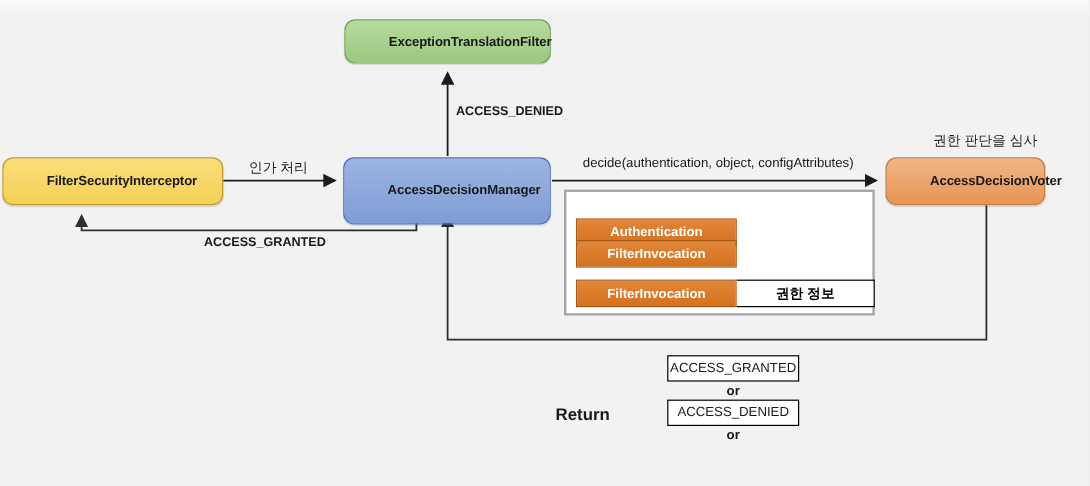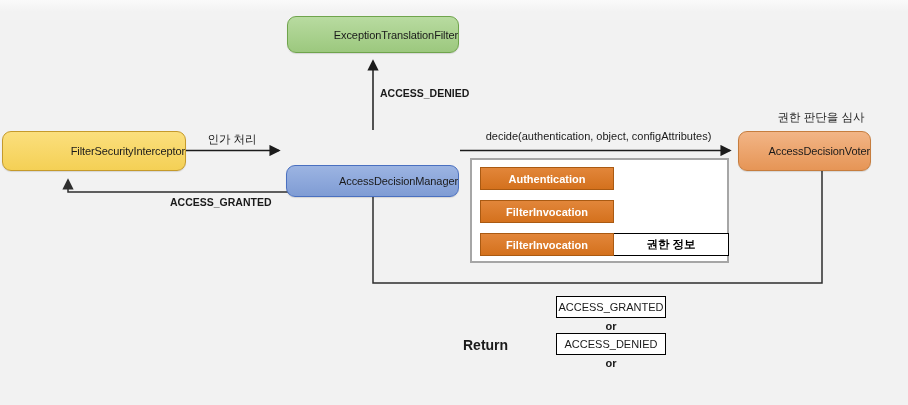--- a/index.html
+++ b/index.html
@@ -5,52 +5,53 @@
   html,body{margin:0;padding:0;background:#e8e8e8;}
   .stage{
     position:relative;
     width:908px;height:405px;
     background:linear-gradient(#fafafa, #f2f2f2 12px);
     font-family:"Liberation Sans","DejaVu Sans",sans-serif;
     overflow:hidden;
   }
   .node{
     position:absolute;
-    display:flex;align-items:center;justify-content:flex-end;
-    font-weight:normal;font-size:11px;letter-spacing:-0.1px;color:#1a1a1a;
+    display:flex;align-items:center;justify-content:flex-start;
+    font-weight:bold;font-size:11px;letter-spacing:-0.1px;color:#1a1a1a;
     border-radius:9px;box-sizing:border-box;
     box-shadow:0 1px 1px rgba(0,0,0,0.12);
     white-space:nowrap;
+    padding-left:36px;
   }
   .node-etf{left:287px;top:16px;width:172px;height:37px;
     background:linear-gradient(#b8dba0,#9cc87e);border:1.6px solid #6fa44c;}
   .node-fsi{left:2px;top:131px;width:184px;height:40px;
     background:linear-gradient(#fbdf7d,#f4d055);border:1.6px solid #c59a2b;}
-  .node-adm{left:286px;top:131px;width:173px;height:32px;
-    background:linear-gradient(#9cb4e2,#7f9cd4);border:1.6px solid #4a70c0;margin-top:34px;}
+  .node-adm{left:286px;top:131px;width:173px;height:56px;
+    background:linear-gradient(#9cb4e2,#7f9cd4);border:1.6px solid #4a70c0;}
   .node-adv{left:738px;top:131px;width:133px;height:40px;
     background:linear-gradient(#f2b586,#e69556);border:1.6px solid #c67d3e;}
 
   .lbl{position:absolute;font-size:11px;color:#1a1a1a;white-space:nowrap;}
   .lbl-center{text-align:center;}
   .lbl-ade{left:228px;top:86px;width:132px;color:#e2492d;font-weight:bold;font-size:11px;}
   .lbl-ad {left:380px;top:87px;font-weight:bold;font-size:10.5px;}
   .lbl-auth{left:196px;top:132px;width:72px;font-size:11.5px;}
   .lbl-decide{left:459px;top:130px;width:279px;font-size:11px;}
   .lbl-caption{left:760px;top:110px;width:122px;font-size:11.5px;}
   .lbl-granted{left:170px;top:196px;width:100px;font-weight:bold;font-size:10.5px;}
 
   .wires{position:absolute;left:0;top:0;width:908px;height:405px;}
 
   .table-panel{
     position:absolute;left:470px;top:158px;width:259px;height:105px;
     background:#ffffff;border:2px solid #a6a6a6;box-sizing:border-box;
   }
   .prow{position:absolute;left:8px;height:23px;display:flex;}
-  .prow-0{top:7px;}
+  .prow-0{top:22px;}
   .prow-1{top:40px;}
   .prow-2{top:73px;}
   .pkey{
     width:134px;height:23px;box-sizing:border-box;
     background:linear-gradient(#e2863a,#d4711d);
     border:1px solid #aa5a12;
     color:#ffffff;font-weight:bold;font-size:11px;
     display:flex;align-items:center;justify-content:center;white-space:nowrap;
   }
   .pval{

